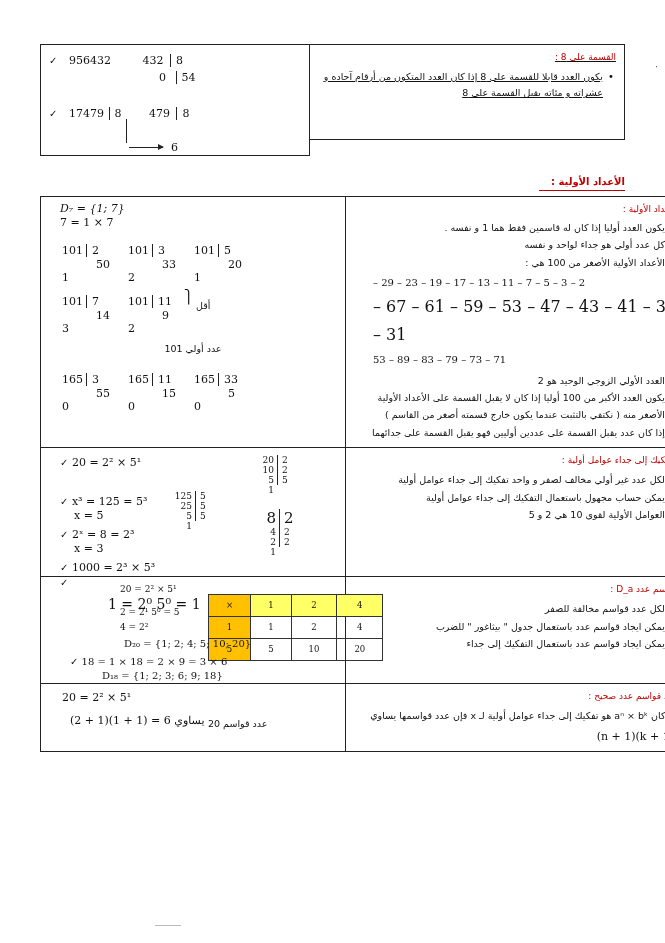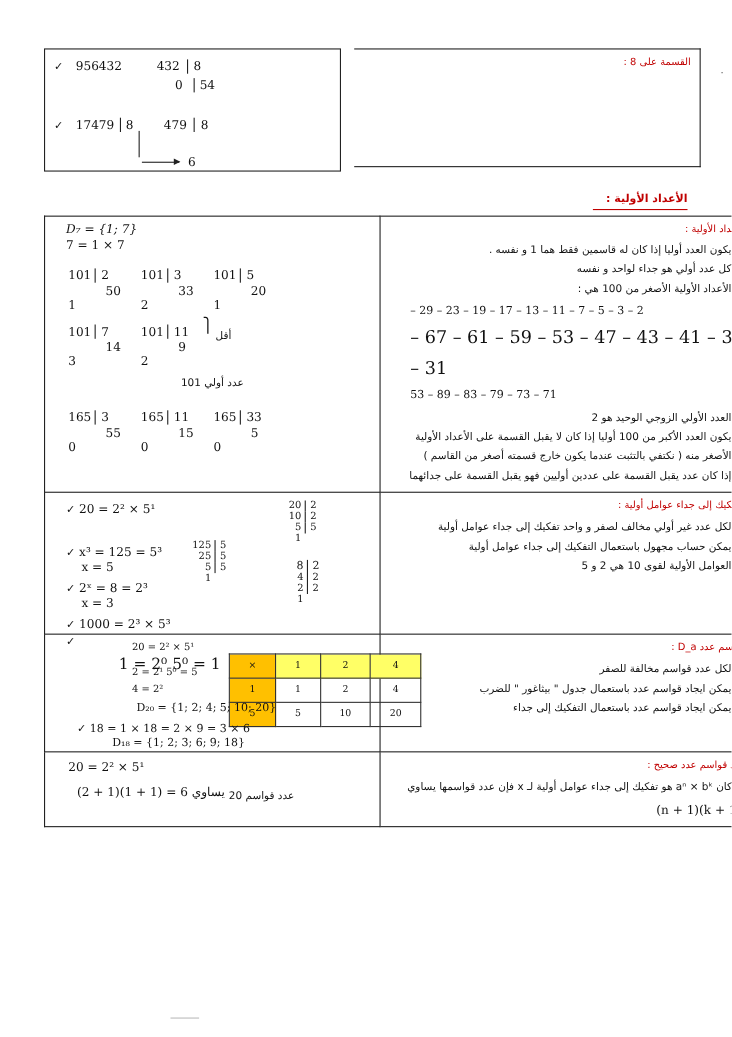--- a/index.html
+++ b/index.html
@@ -29,21 +29,21 @@
   ul.bul li:before{content:"•";position:absolute;right:2px;top:-1px;font-size:10px;}
 
   .chk{color:#111;font-size:10px;}
   .math{font-family:"DejaVu Serif","Liberation Serif",serif;font-style:italic;font-size:11px;}
   .mathn{font-family:"DejaVu Serif","Liberation Serif",serif;font-size:11px;}
 
   
   #box-top{position:absolute;left:40px;top:44px;width:270px;height:112px;}
   #box-top .inner{width:100%;height:100%;border:1px solid #222;box-sizing:border-box;position:relative;}
 
-  #box-topright{position:absolute;left:322px;top:44px;width:315px;height:108px;}
+  #box-topright{position:absolute;left:310px;top:44px;width:315px;height:96px;text-decoration:underline;}
   #box-topright .inner{width:100%;height:100%;border:1px solid #222;border-left:none;box-sizing:border-box;padding:5px 8px;}
 
   
   #sec-title{position:absolute;right:40px;top:176px;}
   #sec-underline{position:absolute;right:40px;top:190px;width:86px;height:1px;background:#c00000;}
 
   
   #main-table{position:absolute;left:40px;top:196px;width:585px;}
   #main-table td{padding:5px 17px;}
 
@@ -92,20 +92,21 @@
       <div style="position:absolute;left:85px;top:74px;width:1.2px;height:24px;background:#222;"></div>
       <div style="position:absolute;left:88px;top:92px;"><span class="arrow"></span></div>
       <div style="position:absolute;left:130px;top:96px;" class="mathn">6</div>
     </div>
   </div>
 
   <div id="box-topright">
     <div class="inner rtl ar">
       <div class="ar-title" style="margin-bottom:3px;">القسمة على 8 :</div>
       <ul class="bul">
+        <li>يكون العدد قابلا للقسمة على 8 إذا كان العدد المتكون من أرقام آحاده و عشراته و مئاته يقبل القسمة على 8</li>
       </ul>
     </div>
   </div>
 
   <div id="sec-title" class="sec-head rtl">الأعداد الأولية :</div>
   <div id="sec-underline"></div>
 
   <table id="main-table" class="tbl">
 
     <tbody>
@@ -207,21 +208,21 @@
           </div>
 
           <div style="position:absolute;left:110px;top:38px;">
             <div class="mathn" style="font-size:9px;"><span style="display:inline-block;width:24px;text-align:right;">125</span><span style="border-left:1px solid #222;padding-left:4px;margin-left:3px;">5</span></div>
             <div class="mathn" style="font-size:9px;"><span style="display:inline-block;width:24px;text-align:right;">25</span><span style="border-left:1px solid #222;padding-left:4px;margin-left:3px;">5</span></div>
             <div class="mathn" style="font-size:9px;"><span style="display:inline-block;width:24px;text-align:right;">5</span><span style="border-left:1px solid #222;padding-left:4px;margin-left:3px;">5</span></div>
             <div class="mathn" style="font-size:9px;"><span style="display:inline-block;width:24px;text-align:right;">1</span></div>
           </div>
 
           <div style="position:absolute;left:206px;top:56px;">
-            <div class="mathn" style="font-size:10px;"><span style="display:inline-block;width:12px;text-align:right;">8</span><span style="border-left:1px solid #222;padding-left:4px;margin-left:3px;">2</span></div>
+            <div class="mathn" style="font-size:15px;"><span style="display:inline-block;width:12px;text-align:right;">8</span><span style="border-left:1px solid #222;padding-left:4px;margin-left:3px;">2</span></div>
             <div class="mathn" style="font-size:9px;"><span style="display:inline-block;width:12px;text-align:right;">4</span><span style="border-left:1px solid #222;padding-left:4px;margin-left:3px;">2</span></div>
             <div class="mathn" style="font-size:9px;"><span style="display:inline-block;width:12px;text-align:right;">2</span><span style="border-left:1px solid #222;padding-left:4px;margin-left:3px;">2</span></div>
             <div class="mathn" style="font-size:9px;"><span style="display:inline-block;width:12px;text-align:right;">1</span></div>
           </div>
         </div>
       </td>
 
       <td class="cell-right rtl ar">
         <div class="ar-title" style="margin-bottom:3px;">التفكيك إلى جداء عوامل أولية :</div>
         <ul class="bul">

